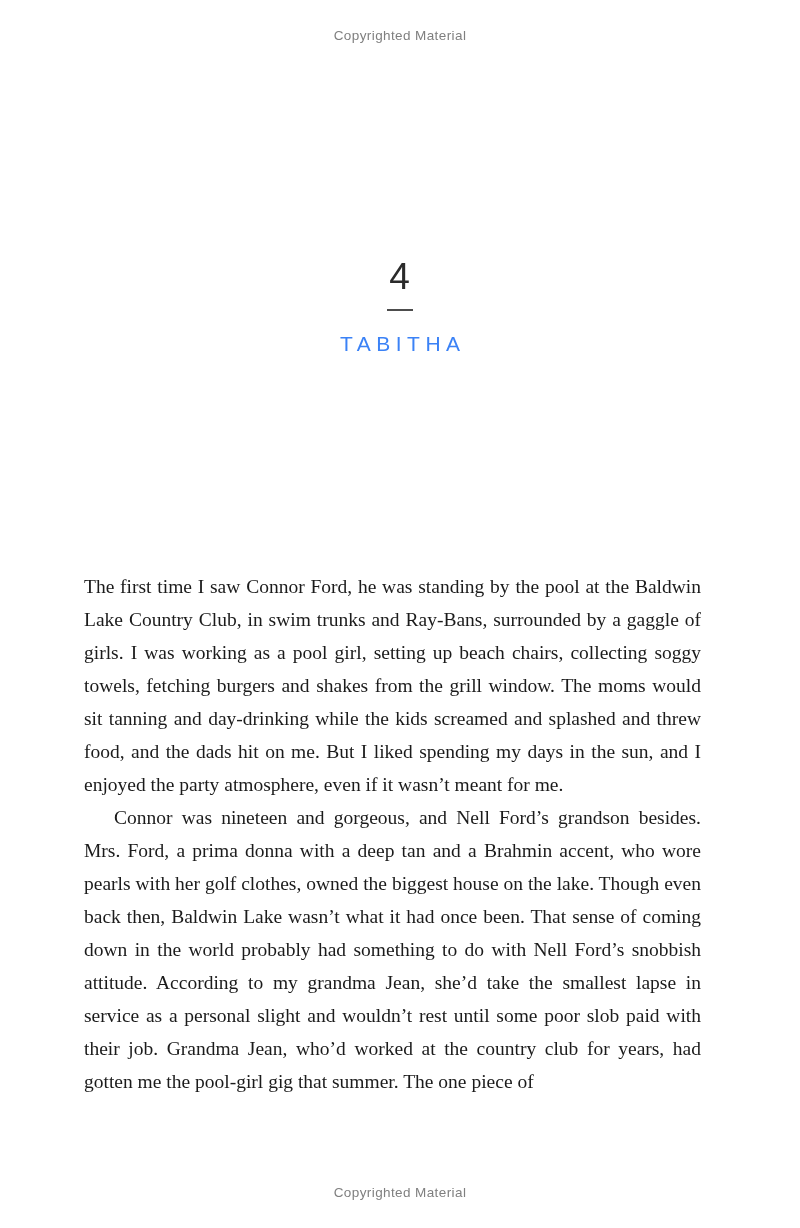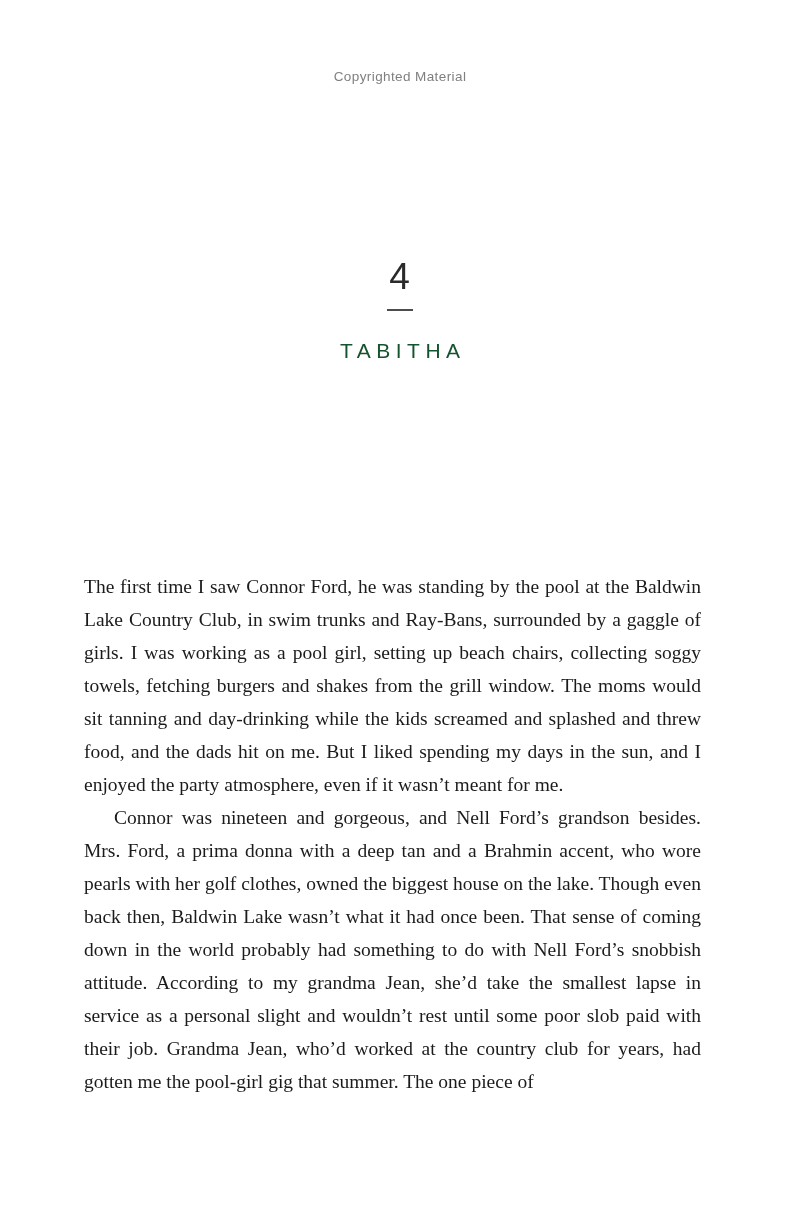--- a/index.html
+++ b/index.html
@@ -18,21 +18,20 @@
   .notice {
     position: absolute;
     left: 0;
     width: 100%;
     text-align: center;
     color: #7f7f7f;
     font-size: 13.5px;
     font-weight: 500;
     letter-spacing: 0.4px;
     font-family: "Liberation Sans", sans-serif;
-    margin-top: 41px;
   }
   .notice.top { top: 28px; }
   .notice.bottom { top: 1185px; }
 
   .chapter-head {
     position: absolute;
     top: 258px;
     left: 0;
     width: 100%;
     text-align: center;
@@ -46,25 +45,25 @@
     font-family: "Liberation Sans", sans-serif;
   }
   .chapter-rule {
     display: inline-block;
     width: 26px;
     height: 2px;
     background: #4d4d4d;
     margin-top: 14px;
   }
   .chapter-title {
-    margin-top: 24px;
+    margin-top: 17px;
     font-size: 21px;
     font-weight: 400;
     letter-spacing: 5.5px;
-    color: #14532d;
+    color: #3b82f6;
     text-indent: 5.5px; 
     font-family: "Liberation Sans", sans-serif;
   }
   .chapter-subtitle {
     margin-top: 17px;
     font-size: 17.5px;
     font-weight: 400;
     color: #212121;
     font-family: "Liberation Sans", sans-serif;
   }

